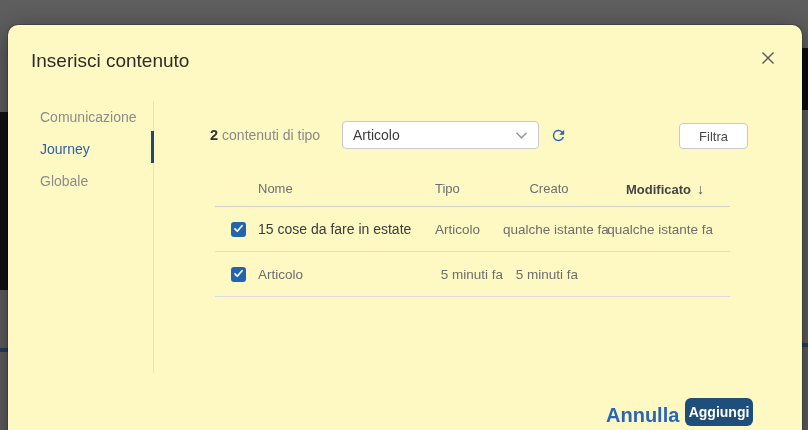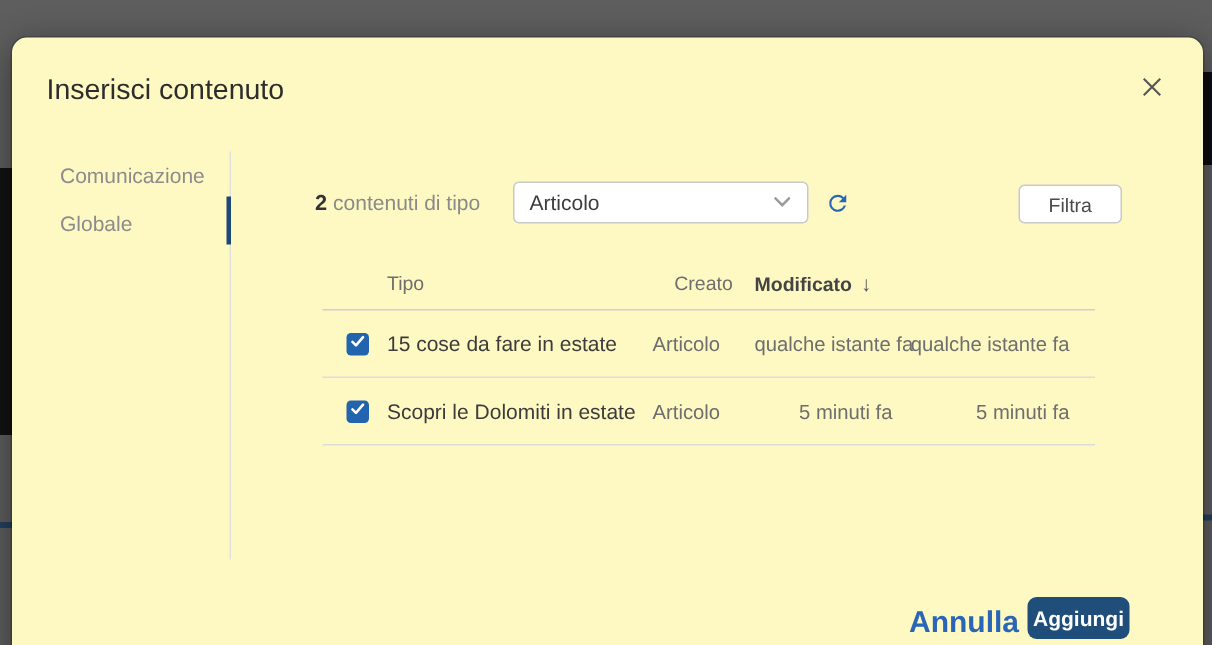--- a/index.html
+++ b/index.html
@@ -143,20 +143,21 @@
   <button class="close-btn">
     <span>
       <svg width="16" height="16" viewBox="0 0 16 16">
         <path d="M2.5 2.5l11 11M13.5 2.5l-11 11" stroke="#555555" stroke-width="1.4" fill="none"></path>
       </svg>
     </span>
   </button>
 
   <div class="sidebar">
     <div class="side-item">Comunicazione</div>
+    <div class="side-item active">Journey</div>
     <div class="side-item">Globale</div>
   </div>
   <div class="side-divider"></div>
   <div class="active-bar"></div>
 
   <div class="count-wrap">
     <span class="count-num">2</span><span>contenuti di tipo</span>
   </div>
 
   <div class="type-select">
@@ -174,20 +175,21 @@
         <path d="M17.65 6.35A7.96 7.96 0 0 0 12 4a8 8 0 1 0 7.73 10h-2.08A6 6 0 1 1 12 6c1.66 0 3.14.69 4.22 1.78L13 11h7V4l-2.35 2.35z"></path>
       </svg>
     </span>
   </button>
 
   <button class="filter-btn">Filtra</button>
 
   <div class="table">
     <div class="t-row t-head">
       <div class="th"></div>
+      <div class="th">Nome</div>
       <div class="th">Tipo</div>
       <div class="th th-right">Creato</div>
       <div class="th th-mod"><span>Modificato</span><span class="sort-arrow">↓</span></div>
     </div>
 
     <div class="t-row t-data">
       <div>
         <span class="checkbox">
           <span>
             <svg width="11" height="11" viewBox="0 0 14 14">
@@ -205,21 +207,20 @@
     <div class="t-row t-data">
       <div>
         <span class="checkbox">
           <span>
             <svg width="11" height="11" viewBox="0 0 14 14">
               <path d="M2.5 7.5l3 3 6-7" stroke="#ffffff" stroke-width="2.2" fill="none" stroke-linecap="round" stroke-linejoin="round"></path>
             </svg>
           </span>
         </span>
       </div>
-      <div class="td-name">Scopri le Dolomiti in estate</div>
       <div class="td-gray">Articolo</div>
       <div class="td-gray td-right">5 minuti fa</div>
       <div class="td-gray td-right td-mod">5 minuti fa</div>
     </div>
   </div>
 
   <button class="cancel-link">Annulla</button>
   <button class="add-btn">Aggiungi</button>
 
 </div>

